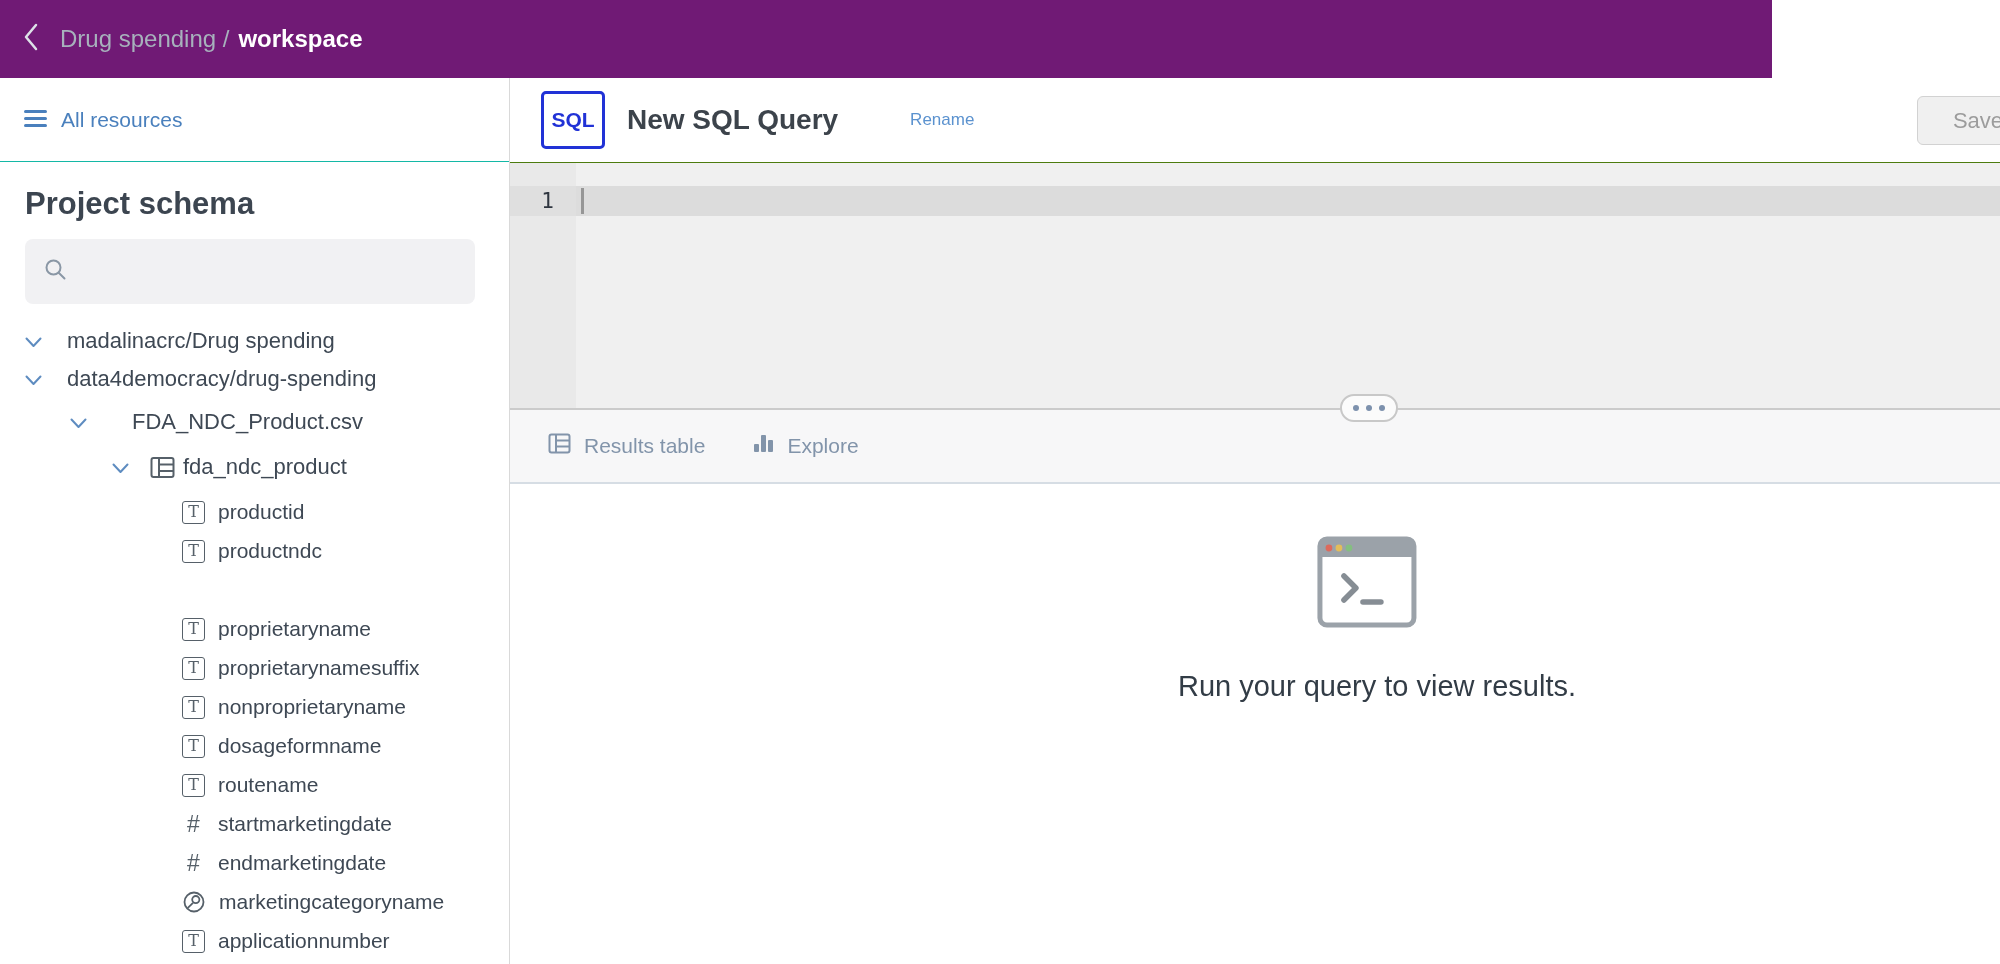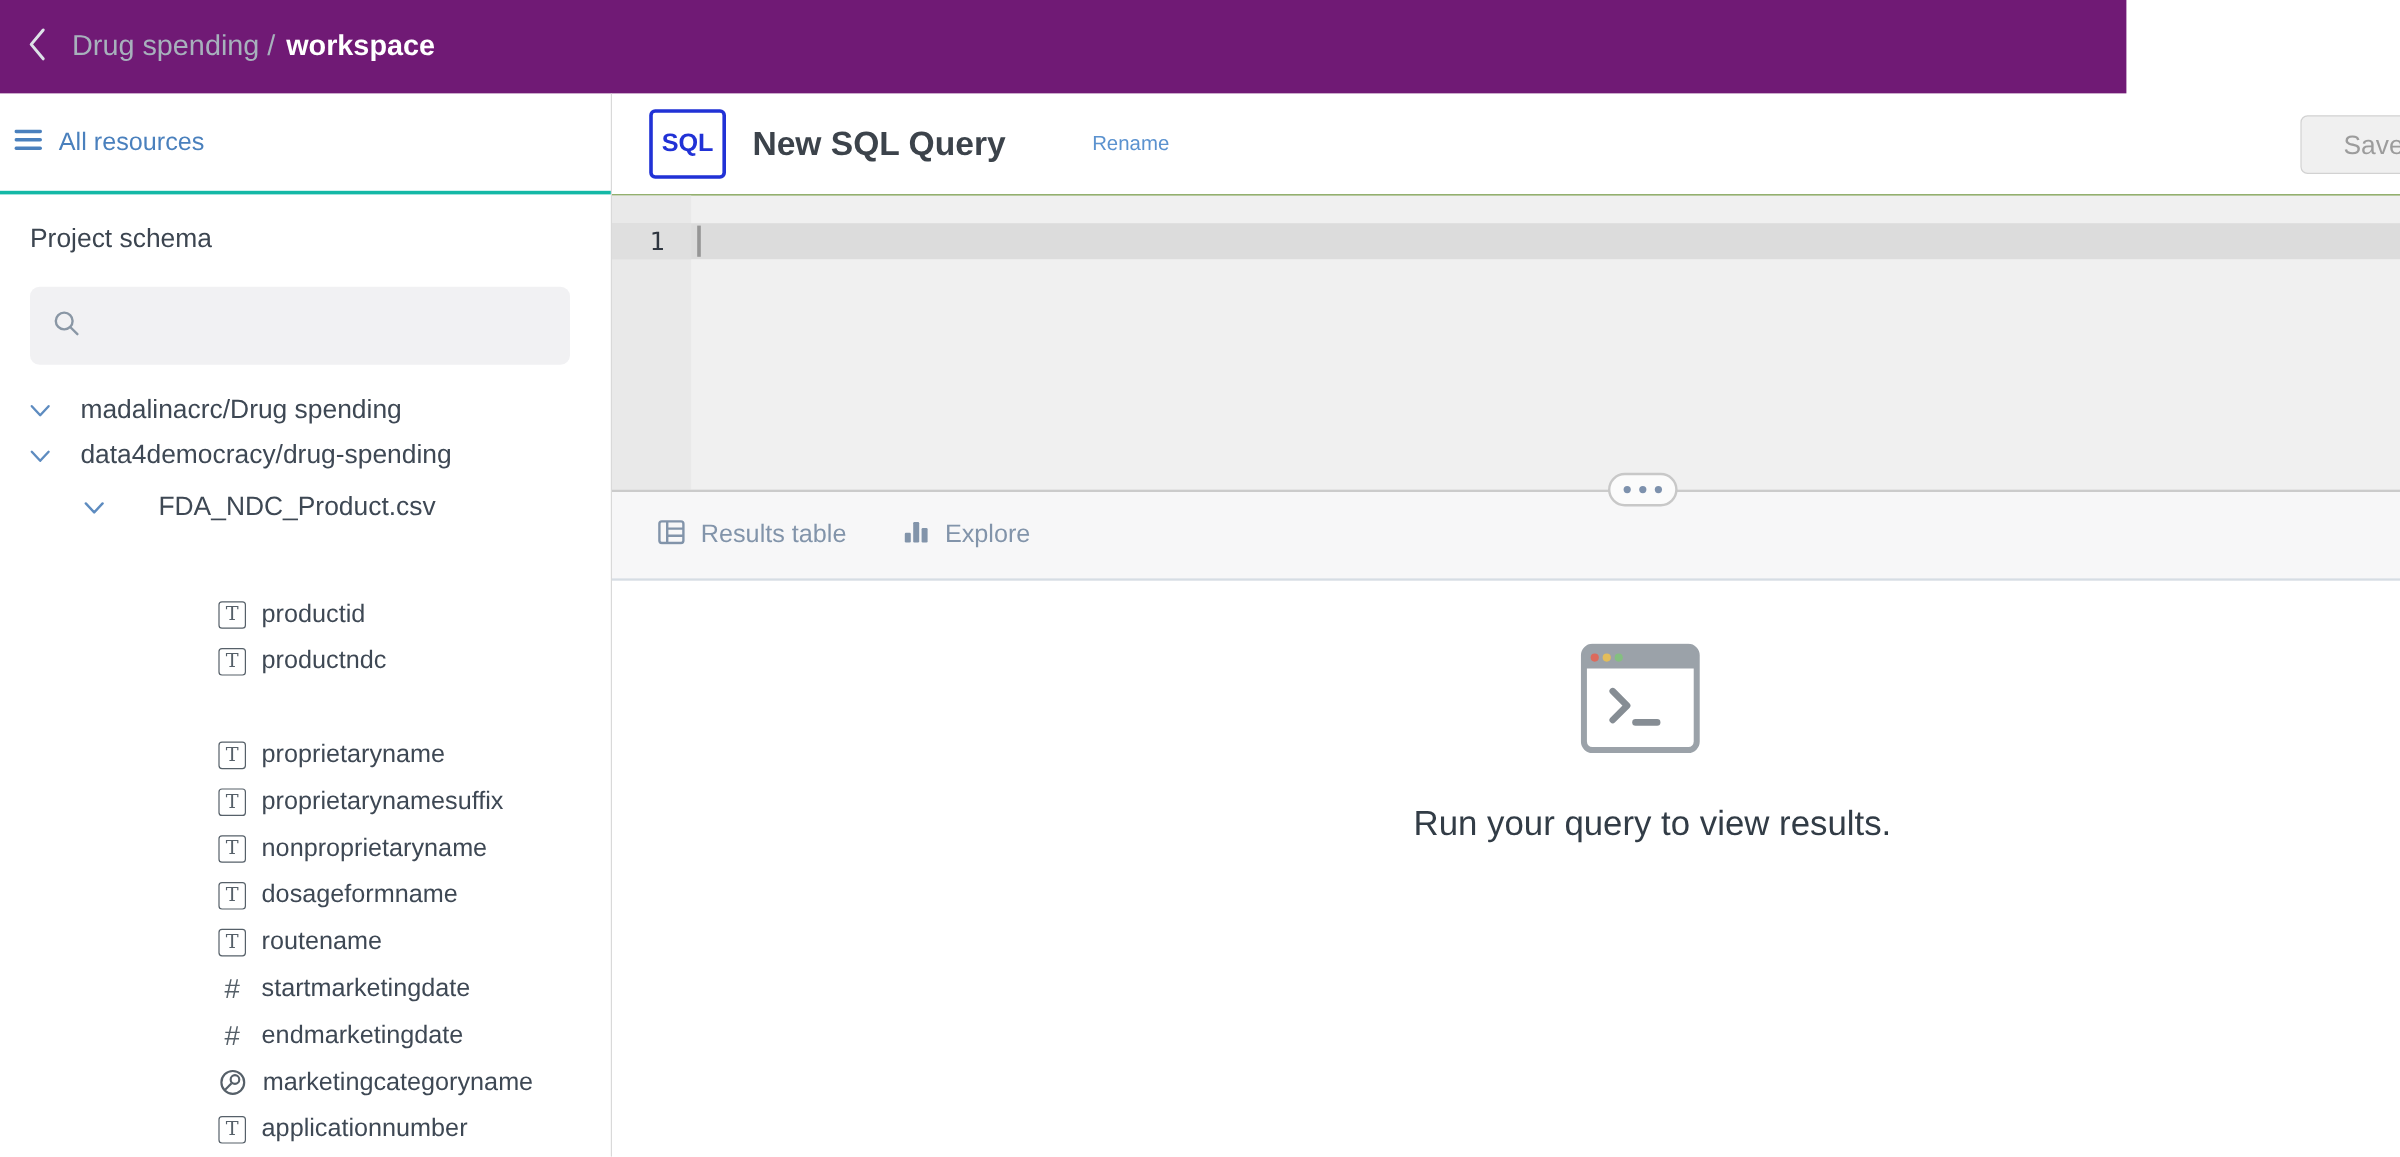--- a/index.html
+++ b/index.html
@@ -8,22 +8,22 @@
 
   
   .topbar { position:absolute; left:0; top:0; width:1772px; height:78px; background:#701a75; display:flex; align-items:center; }
   .back-btn { margin-left:16px; width:30px; height:34px; display:flex; align-items:center; justify-content:center; cursor:pointer; }
   .breadcrumb { margin-left:14px; font-size:24px; display:flex; align-items:baseline; }
   .crumb-project { color:#a7b1bc; }
   .crumb-page { color:#ffffff; font-weight:600; margin-left:9px; }
 
   
   .sidebar { position:absolute; left:0; top:78px; width:510px; height:886px; background:#ffffff; border-right:1px solid #d9d9d9; }
-  .all-resources { position:absolute; left:0; top:0; width:100%; height:84px; border-bottom:3px solid #14b8a6; display:flex; align-items:center; padding-left:12px; gap:14px; color:#4a80bd; font-size:21px; cursor:pointer; }
-  .schema-title { position:absolute; left:25px; top:108px; font-size:22px; font-weight:400; color:#3c4550; }
+  .all-resources { position:absolute; left:0; top:0; width:100%; height:84px; border-bottom:1px solid #14b8a6; display:flex; align-items:center; padding-left:24px; gap:14px; color:#4a80bd; font-size:21px; cursor:pointer; }
+  .schema-title { position:absolute; left:25px; top:108px; font-size:31px; font-weight:700; color:#3c4550; }
   .search-box { position:absolute; left:25px; top:161px; width:450px; height:65px; background:#f1f1f3; border-radius:8px; display:flex; align-items:center; padding-left:18px; gap:15px; }
   .search-input { border:none; background:transparent; outline:none; font-size:23px; color:#3e4854; width:360px; font-family:"Liberation Sans", sans-serif; }
   .search-input::placeholder { color:#9aa5b2; }
 
   .tree { position:absolute; left:0; top:0; width:100%; height:100%; }
   .trow { position:absolute; display:flex; align-items:center; width:100%; cursor:pointer; }
   .trow .tlabel { color:#3e4854; white-space:nowrap; }
   .lvl1 { padding-left:25px; height:38px; font-size:22px; }
   .lvl1 .tlabel { margin-left:25px; }
   .lvl2 { padding-left:70px; height:42px; font-size:22px;gap:28px; }
@@ -119,20 +119,34 @@
         <span class="tlabel">data4democracy/drug-spending</span>
       </div>
 
       <div class="trow lvl2" style="top:323px">
         <span class="chev"><svg width="17" height="11" viewBox="0 0 17 11">
               <polyline points="1.5,1.5 8.5,9 15.5,1.5" fill="none" stroke="#5e8cc0" stroke-width="2" stroke-linecap="round" stroke-linejoin="round"></polyline>
             </svg></span>
         <span class="tlabel">FDA_NDC_Product.csv</span>
       </div>
 
+      <div class="trow lvl3" style="top:368px">
+        <span class="chev"><svg width="17" height="11" viewBox="0 0 17 11">
+              <polyline points="1.5,1.5 8.5,9 15.5,1.5" fill="none" stroke="#5e8cc0" stroke-width="2" stroke-linecap="round" stroke-linejoin="round"></polyline>
+            </svg></span>
+        <span class="ticon">
+            <svg width="25" height="23" viewBox="0 0 25 23">
+              <rect x="1.5" y="2" width="22" height="19" rx="2" fill="none" stroke="#566069" stroke-width="2"></rect>
+              <line x1="9" y1="2" x2="9" y2="21" stroke="#566069" stroke-width="2"></line>
+              <line x1="9" y1="8.5" x2="23" y2="8.5" stroke="#566069" stroke-width="2"></line>
+              <line x1="9" y1="15" x2="23" y2="15" stroke="#566069" stroke-width="2"></line>
+            </svg>
+          </span>
+        <span class="tlabel">fda_ndc_product</span>
+      </div>
 
       <div class="trow lvl4" style="top:415px">
         <span class="ticon t-box">T</span>
         <span class="tlabel">productid</span>
       </div>
 
       <div class="trow lvl4" style="top:454px">
         <span class="ticon t-box">T</span>
         <span class="tlabel">productndc</span>
       </div>

